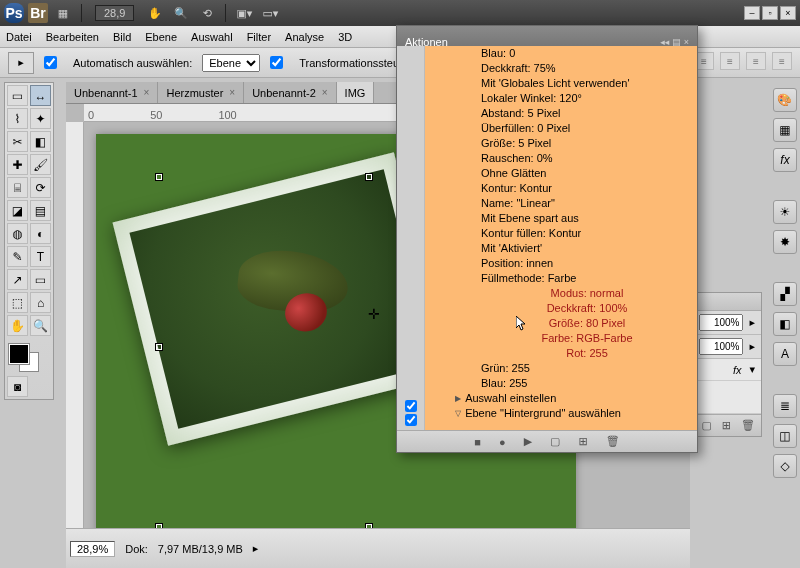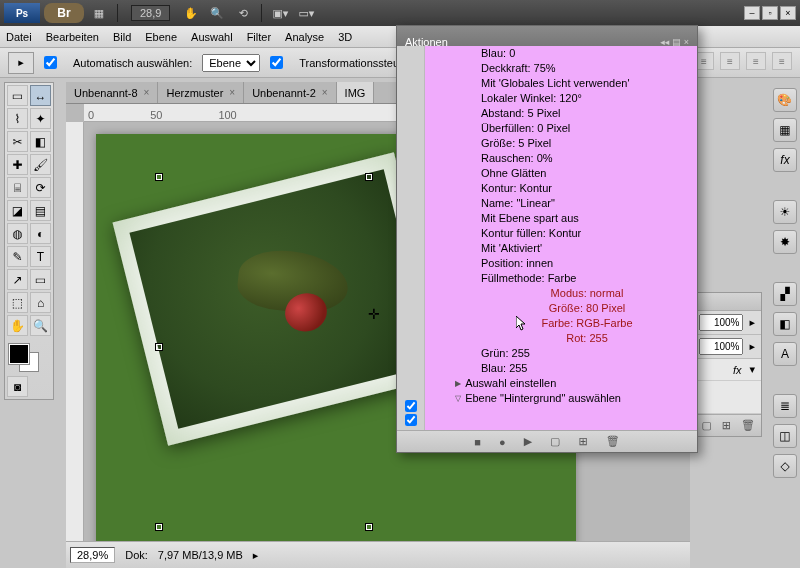--- a/index.html
+++ b/index.html
@@ -1,21 +1,21 @@
 <!DOCTYPE html>
 <html><head>
 <meta charset="utf-8">
 <style>
 * { margin: 0; padding: 0; box-sizing: border-box; font-family: "Segoe UI", Tahoma, sans-serif; font-size: 11px; }
 body { background: #c7c7c7; width: 800px; height: 568px; overflow: hidden; position: relative; }
 
 
 .app-bar { height: 26px; background: linear-gradient(#555,#3a3a3a); display: flex; align-items: center; padding: 0 4px; gap: 4px; }
-.ps-icon { width: 36px; height: 20px; background: linear-gradient(#3d6aa8,#153e75); border-radius: 0; display: flex; align-items: center; justify-content: center; color: #fff; font-weight: bold; font-size: 10px; }
-.br-icon { width: 40px; height: 20px; background: #7b6846; border-radius: 8px; display: flex; align-items: center; justify-content: center; color: #fff; font-weight: bold; font-size: 12px; }
+.ps-icon { width: 20px; height: 20px; background: linear-gradient(#3d6aa8,#153e75); border-radius: 8px; display: flex; align-items: center; justify-content: center; color: #fff; font-weight: bold; font-size: 14px; }
+.br-icon { width: 20px; height: 20px; background: #7b6846; border-radius: 2px; display: flex; align-items: center; justify-content: center; color: #fff; font-weight: bold; font-size: 14px; }
 .app-bar .tool-btn { width: 22px; height: 20px; display: flex; align-items: center; justify-content: center; color: #ccc; cursor: pointer; }
 .app-bar .zoom-display { background: #555; color: #ccc; padding: 1px 8px; border: 1px solid #222; margin: 8px 6px; }
 .app-bar .sep { width: 1px; height: 18px; background: #222; margin: 0 3px; }
 .win-controls { margin-left: auto; display: flex; gap: 2px; }
 .win-controls span { width: 16px; height: 14px; background: #ddd; border: 1px solid #999; display: flex; align-items: center; justify-content: center; font-size: 9px; }
 
 
 .menu-bar { height: 22px; background: linear-gradient(#e8e8e8,#d4d4d4); border-bottom: 1px solid #aaa; display: flex; align-items: center; padding: 0 6px; gap: 14px; }
 .menu-bar span { cursor: pointer; }
 
@@ -48,32 +48,32 @@
 .polaroid .photo { position: absolute; left: 14px; top: 14px; right: 14px; bottom: 14px; background: radial-gradient(circle at 45% 40%, #3b5a27 10%, #2e4a20 60%, #1e3414 100%); overflow: hidden; }
 .fly-body { position: absolute; left: 35%; top: 28%; width: 110px; height: 60px; background: radial-gradient(ellipse at 30% 40%, #5b6e2e, #2e3a14); border-radius: 50% 60% 50% 40%; transform: rotate(20deg); }
 .fly-eye { position: absolute; left: 50%; top: 50%; width: 42px; height: 38px; background: radial-gradient(circle at 35% 35%, #c44, #7a1c15 70%); border-radius: 50%; }
 .handle { width: 6px; height: 6px; border: 1px solid #fff; outline: 1px solid #000; position: absolute; background: transparent; }
 .h-tl { left: 60px; top: 40px; } .h-t { left: 270px; top: 40px; }
 .h-l { left: 60px; top: 210px; }
 .h-bl { left: 60px; top: 390px; } .h-b { left: 270px; top: 390px; }
 .cursor-cross { position: absolute; left: 272px; top: 172px; color: #000; font-size: 14px; pointer-events: none; }
 
 
-.status-bar { position: absolute; left: 66px; bottom: 0; right: 110px; height: 27px; background: linear-gradient(#e4e4e4,#cfcfcf); border-top: 1px solid #aaa; display: flex; align-items: center; padding: 0 4px; gap: 10px; }
+.status-bar { position: absolute; left: 66px; bottom: 0; right: 110px; height: 40px; background: linear-gradient(#e4e4e4,#cfcfcf); border-top: 1px solid #aaa; display: flex; align-items: center; padding: 0 4px; gap: 10px; }
 .status-bar .field { background: #fff; border: 1px inset #aaa; padding: 1px 6px; }
 
 
 .actions-panel { position: absolute; left: 396px; top: 25px; width: 302px; height: 428px; background: #dcdcdc; border: 1px solid #6a6a6a; box-shadow: 4px 4px 10px rgba(0,0,0,0.4); z-index: 50; }
 .actions-panel .titlebar { height: 20px; background: linear-gradient(#8a8a8a,#6b6b6b); color: #fff; padding: 16px 8px; display: flex; align-items: center; }
 .actions-panel .titlebar .grip { margin-left: auto; display:flex; gap:3px; }
 .actions-panel .titlebar .grip span{ color:#ccc; font-size:9px; }
 .actions-panel .body { position: absolute; top: 20px; left: 0; right: 0; bottom: 22px; display: flex; }
 .actions-panel .check-col { width: 28px; background: #d0d0d0; border-right: 1px solid #bbb; display: flex; flex-direction: column; justify-content: flex-end; padding-bottom: 4px; gap: 2px; align-items: center; }
 .actions-panel .check-col input { width: 12px; height: 12px; }
-.actions-panel .list { flex: 1; background: #f0abfc; overflow-y: auto; font-size: 11px; line-height: 15px; }
+.actions-panel .list { flex: 1; background: #fdba74; overflow-y: auto; font-size: 11px; line-height: 15px; }
 .actions-panel .list .row { padding: 0 4px 0 56px; white-space: nowrap; }
 .actions-panel .list .row.hl { color: #a01818; text-align: center; }
 .actions-panel .list .row.action { padding-left: 30px; display: flex; align-items: center; gap: 4px; }
 .actions-panel .list .row.action .tri { font-size: 8px; color: #555; }
 .actions-panel .footer { position: absolute; bottom: 0; left: 0; right: 0; height: 22px; background: linear-gradient(#d8d8d8,#c4c4c4); border-top: 1px solid #aaa; display: flex; align-items: center; justify-content: center; gap: 18px; }
 .actions-panel .footer span { color: #555; cursor: pointer; font-size: 11px; }
 
 
 .right-dock { position: absolute; right: 0; top: 78px; bottom: 0; width: 30px; background: #c7c7c7; display: flex; flex-direction: column; align-items: center; gap: 6px; padding-top: 10px; }
 .right-dock .dock-btn { width: 24px; height: 24px; background: linear-gradient(#e0e0e0,#c8c8c8); border: 1px solid #999; border-radius: 3px; display: flex; align-items: center; justify-content: center; cursor: pointer; font-size: 12px; }
@@ -174,21 +174,21 @@
   <div class="tool">🔍</div>
   <div class="swatches">
     <div class="bg"></div>
     <div class="fg"></div>
   </div>
   <div class="tool">◙</div>
 </div>
 
 <div class="doc-tabs">
   <div class="tab">
-      <span>Unbenannt-8</span>
+      <span>Unbenannt-1</span>
       <span class="close">×</span>
     </div>
   <div class="tab">
       <span>Herzmuster</span>
       <span class="close">×</span>
     </div>
   <div class="tab">
       <span>Unbenannt-2</span>
       <span class="close">×</span>
     </div>
@@ -252,20 +252,21 @@
         <div class="row">Rauschen: 0%</div>
         <div class="row">Ohne Glätten</div>
         <div class="row">Kontur: Kontur</div>
         <div class="row">Name:  "Linear"</div>
         <div class="row">Mit Ebene spart aus</div>
         <div class="row">Kontur füllen: Kontur</div>
         <div class="row">Mit 'Aktiviert'</div>
         <div class="row">Position: innen</div>
         <div class="row">Füllmethode: Farbe</div>
         <div class="row hl">Modus: normal</div>
+        <div class="row hl">Deckkraft: 100%</div>
         <div class="row hl">Größe: 80 Pixel</div>
         <div class="row hl">Farbe: RGB-Farbe</div>
         <div class="row hl">Rot: 255</div>
         <div class="row">Grün: 255</div>
         <div class="row">Blau: 255</div>
         <div class="row action">
           <span class="tri">▶</span>
           <span>Auswahl einstellen</span>
         </div>
         <div class="row action">

